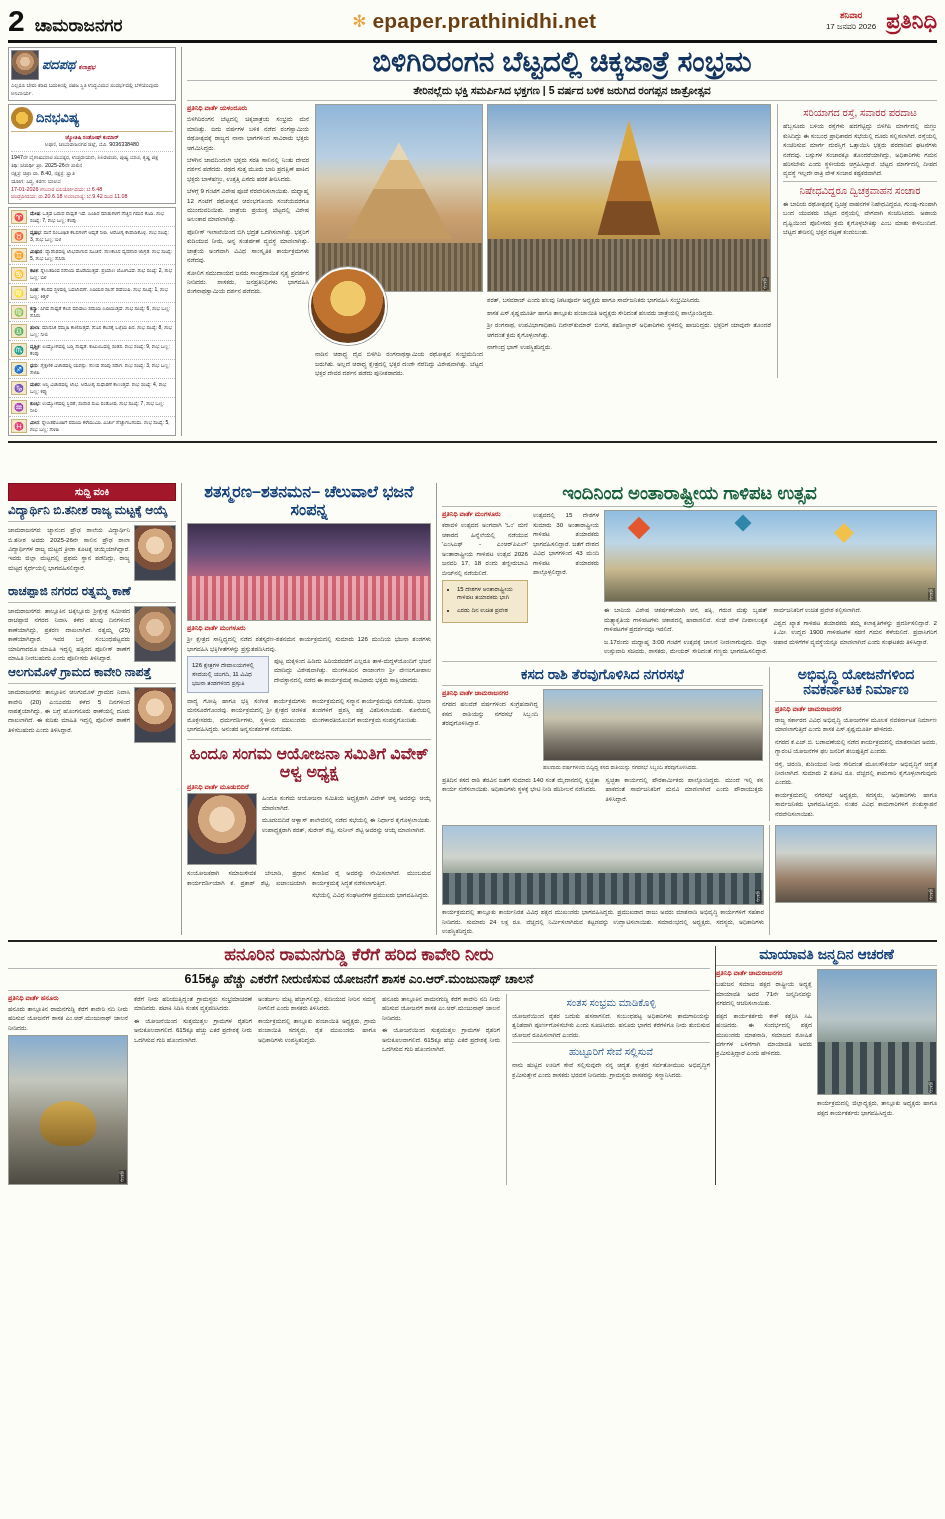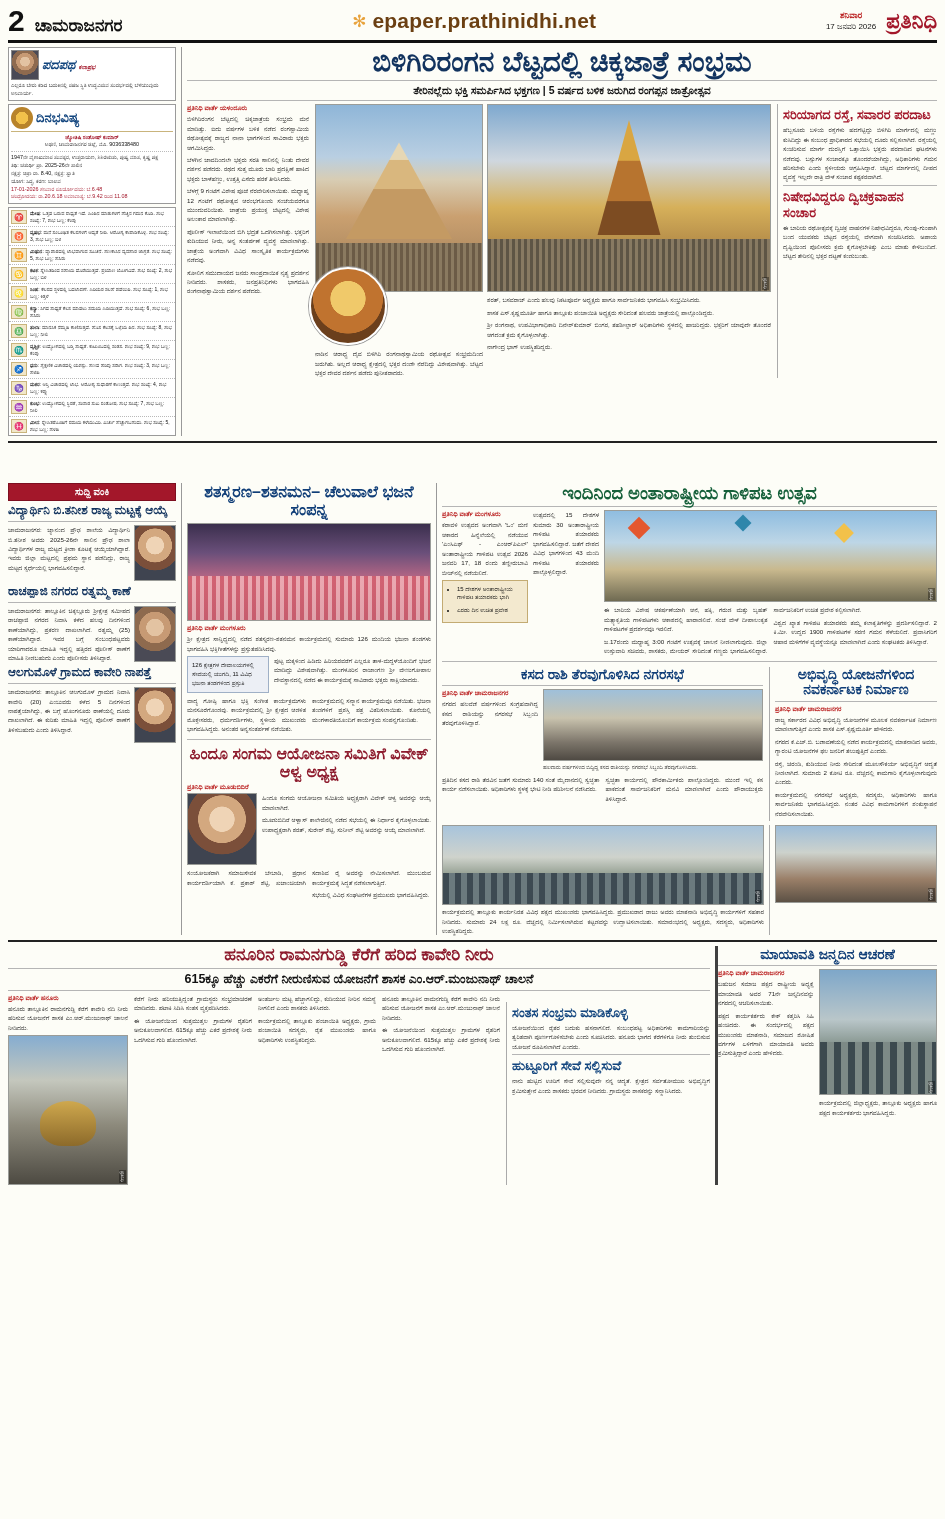--- a/index.html
+++ b/index.html
@@ -77,21 +77,21 @@
   .h-main { font-size:28px; font-weight:bold; color:#12335e; line-height:1.08; text-align:center; }
   .h-sub { font-size:10.5px; font-weight:bold; text-align:center; color:#111; margin-top:3px; }
   .h2 { font-size:16px; font-weight:bold; color:#0f3d77; line-height:1.12; text-align:center; }
   .h2.maroon { color:#8d1b2d; }
   .h2.green { color:#16603a; }
   .h3 { font-size:12.5px; font-weight:bold; color:#12335e; line-height:1.15; text-align:center; }
   .h-bottom { font-size:17px; font-weight:bold; color:#8d1b2d; text-align:center; line-height:1.1; }
   .h-bottom-sub { font-size:12.5px; font-weight:bold; text-align:center; color:#111; }
   .h-side { font-size:14px; font-weight:bold; color:#0f3d77; text-align:center; line-height:1.15; }
 
-  .subhd { font-size:13px; font-weight:bold; color:#a3172a; margin:3px 0 2px; }
+  .subhd { font-size:10px; font-weight:normal; color:#a3172a; margin:3px 0 2px;text-align:center; }
   .subhd.blue { color:#12457e; }
 
   
   .bullets { background:#f3e9cf; border:1px solid #c3ab73; padding:4px; }
   .bullets li { font-size:6px; margin:0 0 4px 10px; line-height:1.4; }
 
   .quotebox { background:#eceff5; border:1px solid #9fb0c6; padding:4px; font-size:6px; line-height:1.5; }
 
   .cols2 { column-count:2; column-gap:6px; }
   .hr-thick { border-top:2px solid #222; margin:4px 0; }
@@ -459,31 +459,31 @@
           <p>ಈ ಯೋಜನೆಯಿಂದ ಸುತ್ತಮುತ್ತಲ ಗ್ರಾಮಗಳ ರೈತರಿಗೆ ಅನುಕೂಲವಾಗಲಿದೆ. 615ಕ್ಕೂ ಹೆಚ್ಚು ಎಕರೆ ಪ್ರದೇಶಕ್ಕೆ ನೀರು ಒದಗಿಸುವ ಗುರಿ ಹೊಂದಲಾಗಿದೆ.</p>
         </div>
         <div style="width:118px;flex:0 0 118px;" class="txt">
           <p>ಅಂತರ್ಜಲ ಮಟ್ಟ ಹೆಚ್ಚಾಗಲಿದ್ದು, ಕುಡಿಯುವ ನೀರಿನ ಸಮಸ್ಯೆ ನೀಗಲಿದೆ ಎಂದು ಶಾಸಕರು ತಿಳಿಸಿದರು.</p>
           <p>ಕಾರ್ಯಕ್ರಮದಲ್ಲಿ ತಾಲ್ಲೂಕು ಪಂಚಾಯಿತಿ ಅಧ್ಯಕ್ಷರು, ಗ್ರಾಮ ಪಂಚಾಯಿತಿ ಸದಸ್ಯರು, ರೈತ ಮುಖಂಡರು ಹಾಗೂ ಅಧಿಕಾರಿಗಳು ಉಪಸ್ಥಿತರಿದ್ದರು.</p>
         </div>
         <div style="width:118px;flex:0 0 118px;" class="txt">
           <p>ಹನೂರು ತಾಲ್ಲೂಕಿನ ರಾಮನಗುಡ್ಡಿ ಕೆರೆಗೆ ಕಾವೇರಿ ನದಿ ನೀರು ಹರಿಸುವ ಯೋಜನೆಗೆ ಶಾಸಕ ಎಂ.ಆರ್.ಮಂಜುನಾಥ್ ಚಾಲನೆ ನೀಡಿದರು.</p>
           <p>ಈ ಯೋಜನೆಯಿಂದ ಸುತ್ತಮುತ್ತಲ ಗ್ರಾಮಗಳ ರೈತರಿಗೆ ಅನುಕೂಲವಾಗಲಿದೆ. 615ಕ್ಕೂ ಹೆಚ್ಚು ಎಕರೆ ಪ್ರದೇಶಕ್ಕೆ ನೀರು ಒದಗಿಸುವ ಗುರಿ ಹೊಂದಲಾಗಿದೆ.</p>
         </div>
-        <div style="flex:1;border-left:1px solid #aaa;padding-left:5px;margin-top:8px;">
+        <div style="flex:1;border-left:1px solid #aaa;padding-left:5px;">
           <div class="subhd blue">ಸಂತಸ ಸಂಭ್ರಮ ಮಾಡಿಕೊಳ್ಳಿ</div>
           <div class="txt">ಯೋಜನೆಯಿಂದ ರೈತರ ಬದುಕು ಹಸನಾಗಲಿದೆ. ಸಂಬಂಧಪಟ್ಟ ಅಧಿಕಾರಿಗಳು ಕಾಮಗಾರಿಯನ್ನು ತ್ವರಿತವಾಗಿ ಪೂರ್ಣಗೊಳಿಸಬೇಕು ಎಂದು ಸೂಚಿಸಿದರು. ಹನೂರು ಭಾಗದ ಕೆರೆಗಳಿಗೂ ನೀರು ತುಂಬಿಸುವ ಯೋಜನೆ ರೂಪಿಸಲಾಗಿದೆ ಎಂದರು.</div>
           <div class="hr-thin"></div>
           <div class="subhd blue">ಹುಟ್ಟೂರಿಗೆ ಸೇವೆ ಸಲ್ಲಿಸುವೆ</div>
           <div class="txt">ನಾನು ಹುಟ್ಟಿದ ಊರಿಗೆ ಸೇವೆ ಸಲ್ಲಿಸುವುದೇ ನನ್ನ ಆದ್ಯತೆ. ಕ್ಷೇತ್ರದ ಸರ್ವತೋಮುಖ ಅಭಿವೃದ್ಧಿಗೆ ಶ್ರಮಿಸುತ್ತೇನೆ ಎಂದು ಶಾಸಕರು ಭರವಸೆ ನೀಡಿದರು. ಗ್ರಾಮಸ್ಥರು ಶಾಸಕರನ್ನು ಸನ್ಮಾನಿಸಿದರು.</div>
         </div>
       </div>
     </div>
 
-    <div style="width:222px;flex:0 0 222px;border-left:3px solid #404040;">
+    <div style="width:222px;flex:0 0 222px;border-left:1px solid #404040;">
       <div class="h-side">ಮಾಯಾವತಿ ಜನ್ಮದಿನ ಆಚರಣೆ</div>
       <div class="hr-thin"></div>
       <div style="display:flex;gap:5px;">
         <div style="width:96px;flex:0 0 96px;">
           <div class="byline">ಪ್ರತಿನಿಧಿ ವಾರ್ತೆ ಚಾಮರಾಜನಗರ</div>
           <div class="txt">ಬಹುಜನ ಸಮಾಜ ಪಕ್ಷದ ರಾಷ್ಟ್ರೀಯ ಅಧ್ಯಕ್ಷೆ ಮಾಯಾವತಿ ಅವರ 71ನೇ ಜನ್ಮದಿನವನ್ನು ನಗರದಲ್ಲಿ ಆಚರಿಸಲಾಯಿತು.</div>
           <div class="txt" style="margin-top:3px;">ಪಕ್ಷದ ಕಾರ್ಯಕರ್ತರು ಕೇಕ್ ಕತ್ತರಿಸಿ ಸಿಹಿ ಹಂಚಿದರು. ಈ ಸಂದರ್ಭದಲ್ಲಿ ಪಕ್ಷದ ಮುಖಂಡರು ಮಾತನಾಡಿ, ಸಮಾಜದ ಶೋಷಿತ ವರ್ಗಗಳ ಏಳಿಗೆಗಾಗಿ ಮಾಯಾವತಿ ಅವರು ಶ್ರಮಿಸುತ್ತಿದ್ದಾರೆ ಎಂದು ಹೇಳಿದರು.</div>
         </div>
         <div style="flex:1;">
           <div class="photo ph-group" style="height:126px;">

